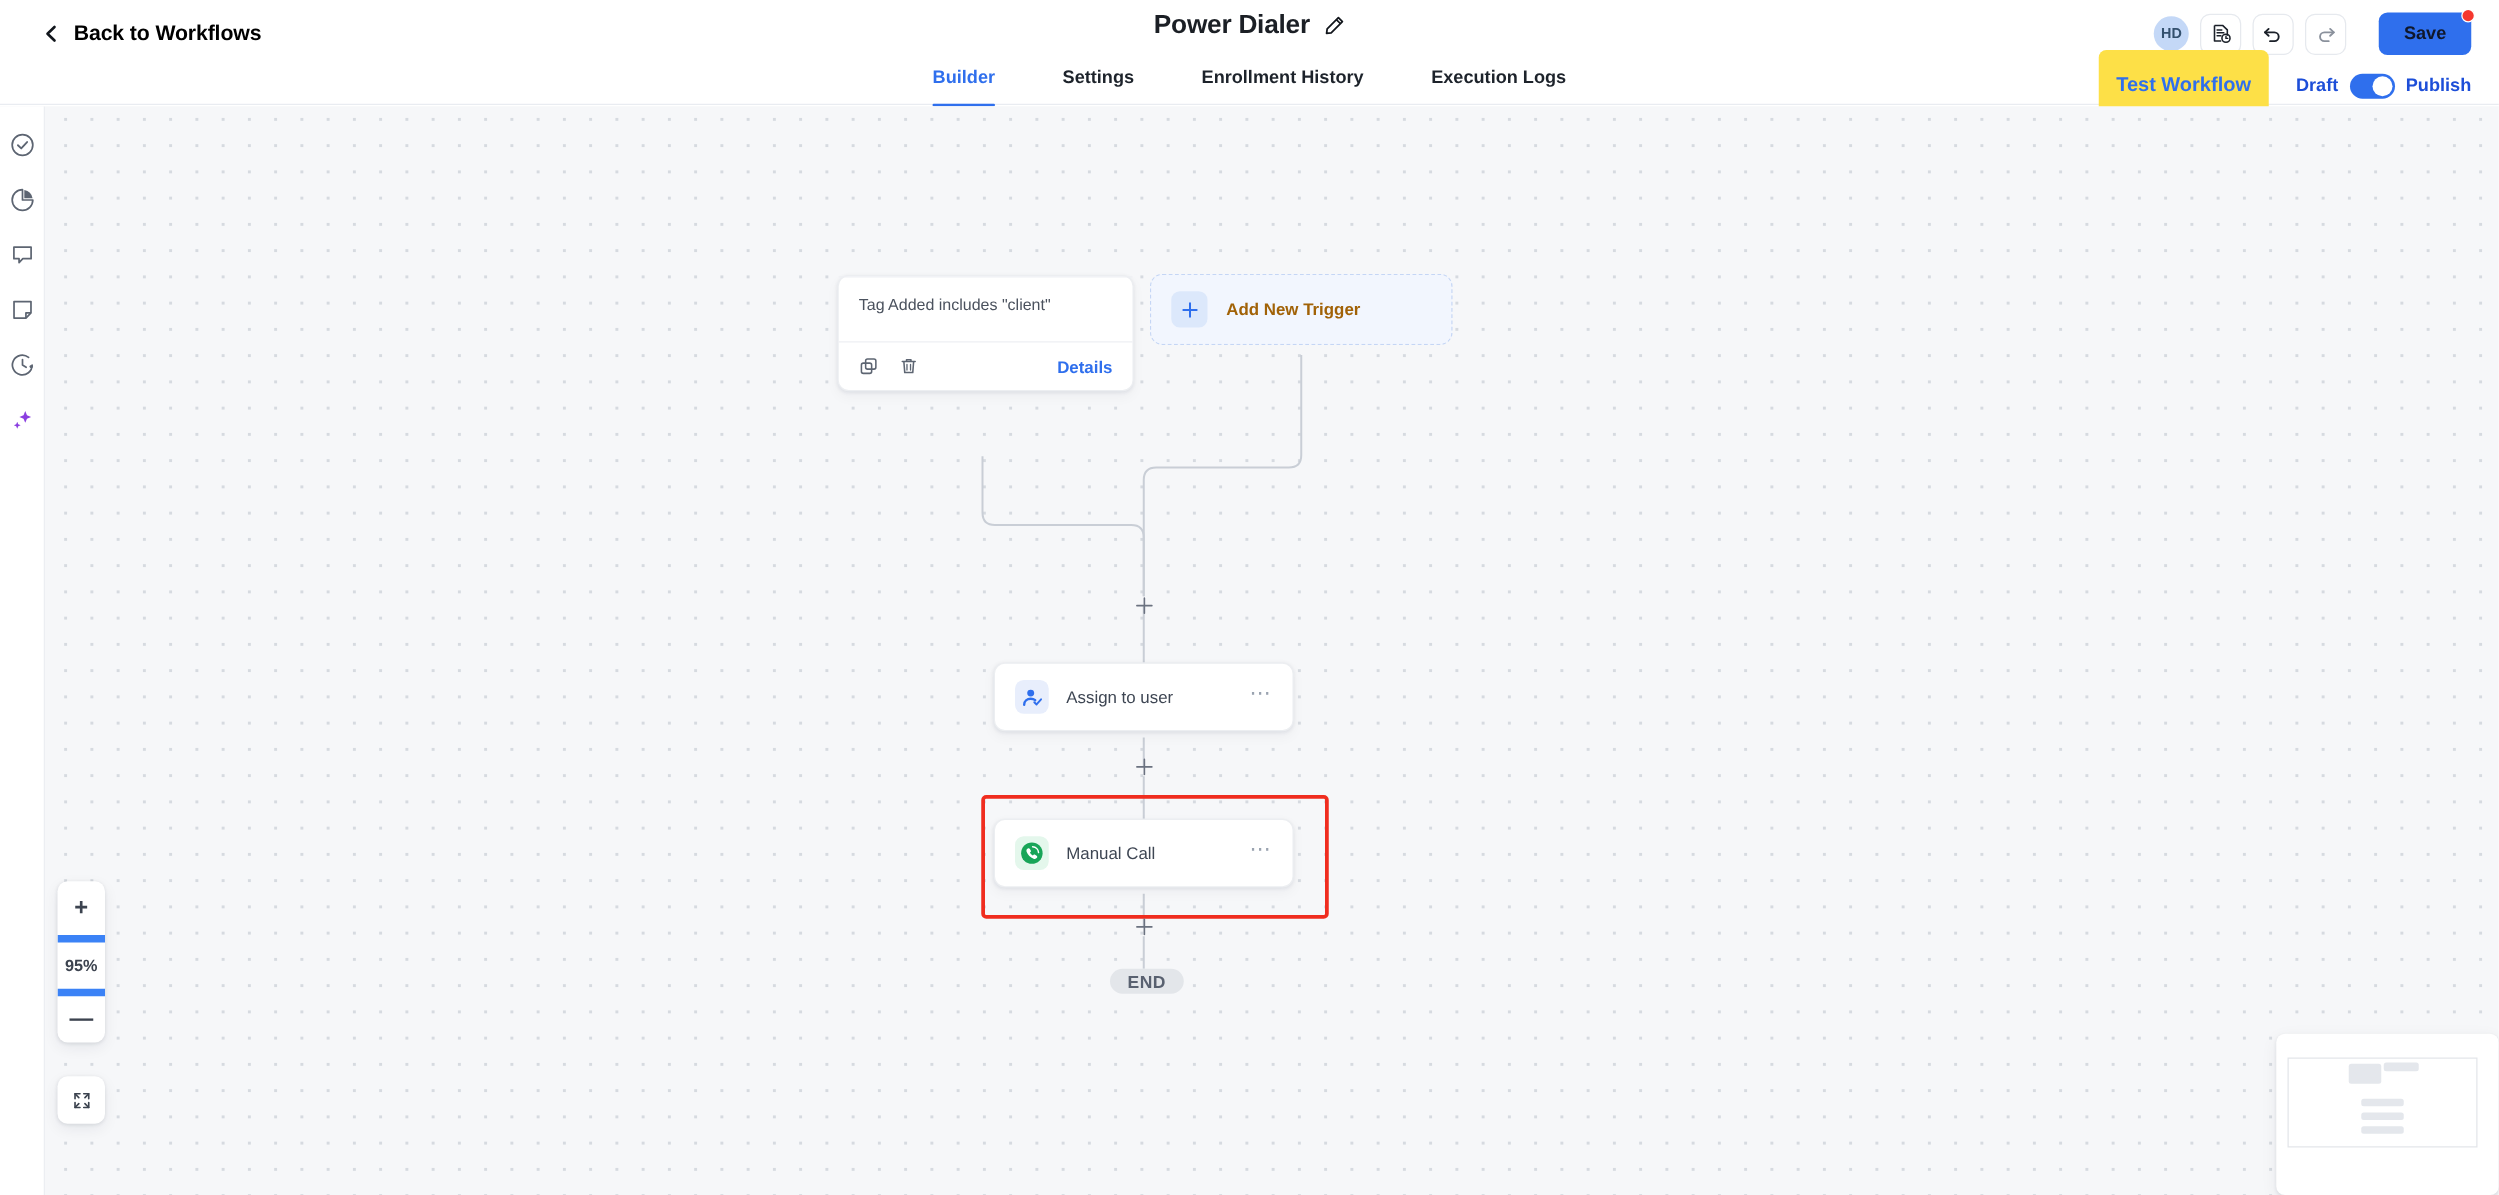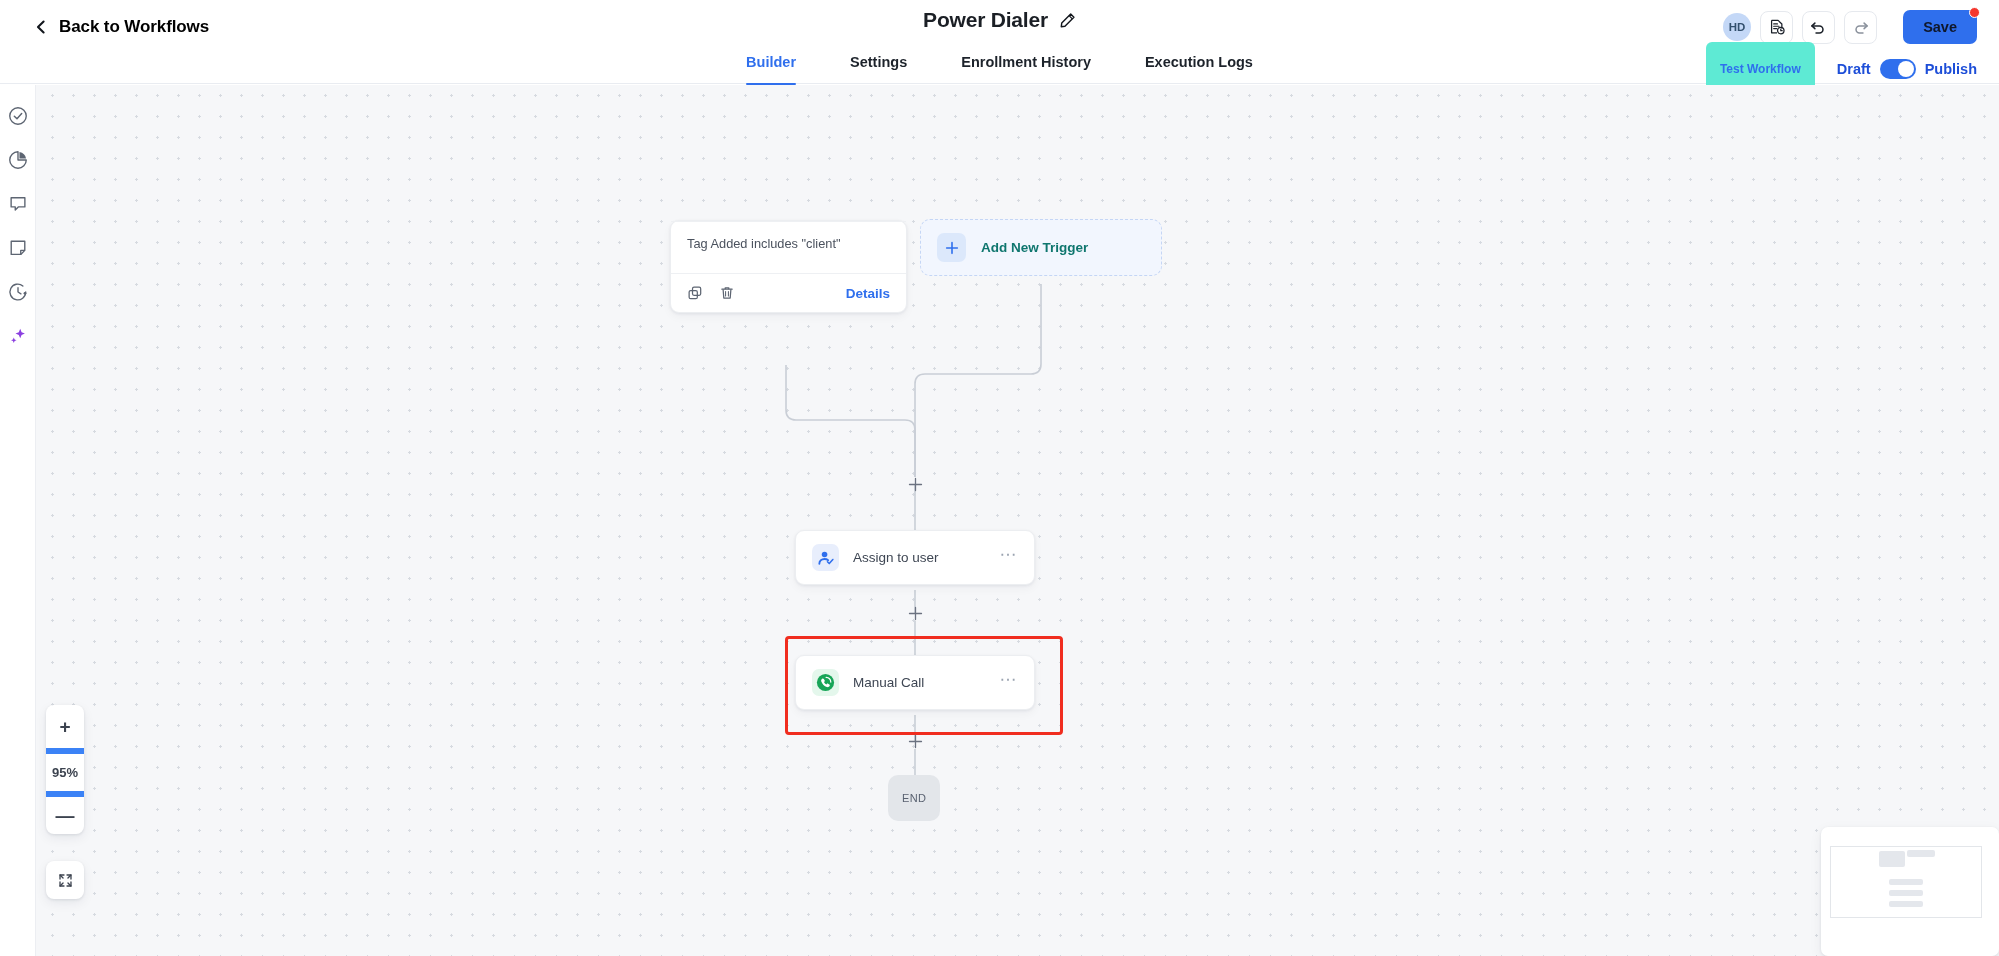--- a/index.html
+++ b/index.html
@@ -80,22 +80,22 @@
   .tab.active { color: #2f6fed; font-weight: 700; }
   .tab.active::after {
     content: ""; position: absolute; left: 0; right: 0; bottom: -1px;
     height: 2.5px; background: #2f6fed; border-radius: 2px;
   }
   .tab-right {
     position: absolute; right: 22px; top: 0; height: 30px;
     display: flex; align-items: center; gap: 22px;
   }
   .test-wf-btn {
-    background: #5eead4; color: #2f6fed;
-    font-size: 12px; font-weight: 700;
+    background: #fde047; color: #2f6fed;
+    font-size: 16px; font-weight: 700;
     border: none; border-radius: 6px; padding: 20px 14px;
     cursor: pointer; font-family: "Liberation Sans", sans-serif;
   }
   .toggle-group { display: flex; align-items: center; gap: 9px; }
   .toggle-label { font-size: 14.5px; font-weight: 600; color: #1d4ed8; }
   .switch {
     width: 36px; height: 20px; border-radius: 11px;
     background: #2f6fed; position: relative; cursor: pointer;
   }
   .switch .knob {
@@ -160,33 +160,33 @@
     position: absolute;
     border: 1.5px dashed #c5d6f5; border-radius: 10px;
     background: #f2f6fe;
     display: flex; align-items: center; padding: 13px 16px; gap: 15px;
     cursor: pointer;
   }
   .add-trigger-ico {
     width: 29px; height: 29px; border-radius: 7px; background: #dce8fb;
     display: flex; align-items: center; justify-content: center;
   }
-  .add-trigger-label { font-size: 13.5px; font-weight: 700; color: #0f766e; }
+  .add-trigger-label { font-size: 13.5px; font-weight: 700; color: #a16207; }
 
   
   .plus-handle {
     position: absolute; width: 15px; height: 15px; cursor: pointer;
   }
 
   
   .end-badge {
     position: absolute;
     background: #e3e6ea; color: #596170;
-    font-size: 11px; font-weight: 400; letter-spacing: 0.4px;
-    border-radius: 10px; padding: 17px 14px;
+    font-size: 14px; font-weight: 700; letter-spacing: 0.4px;
+    border-radius: 10px; padding: 2px 14px;
   }
 
   
   .highlight-box {
     position: absolute;
     border: 3.5px solid #f02d1f; border-radius: 4px;
     pointer-events: none;
   }
 
   

